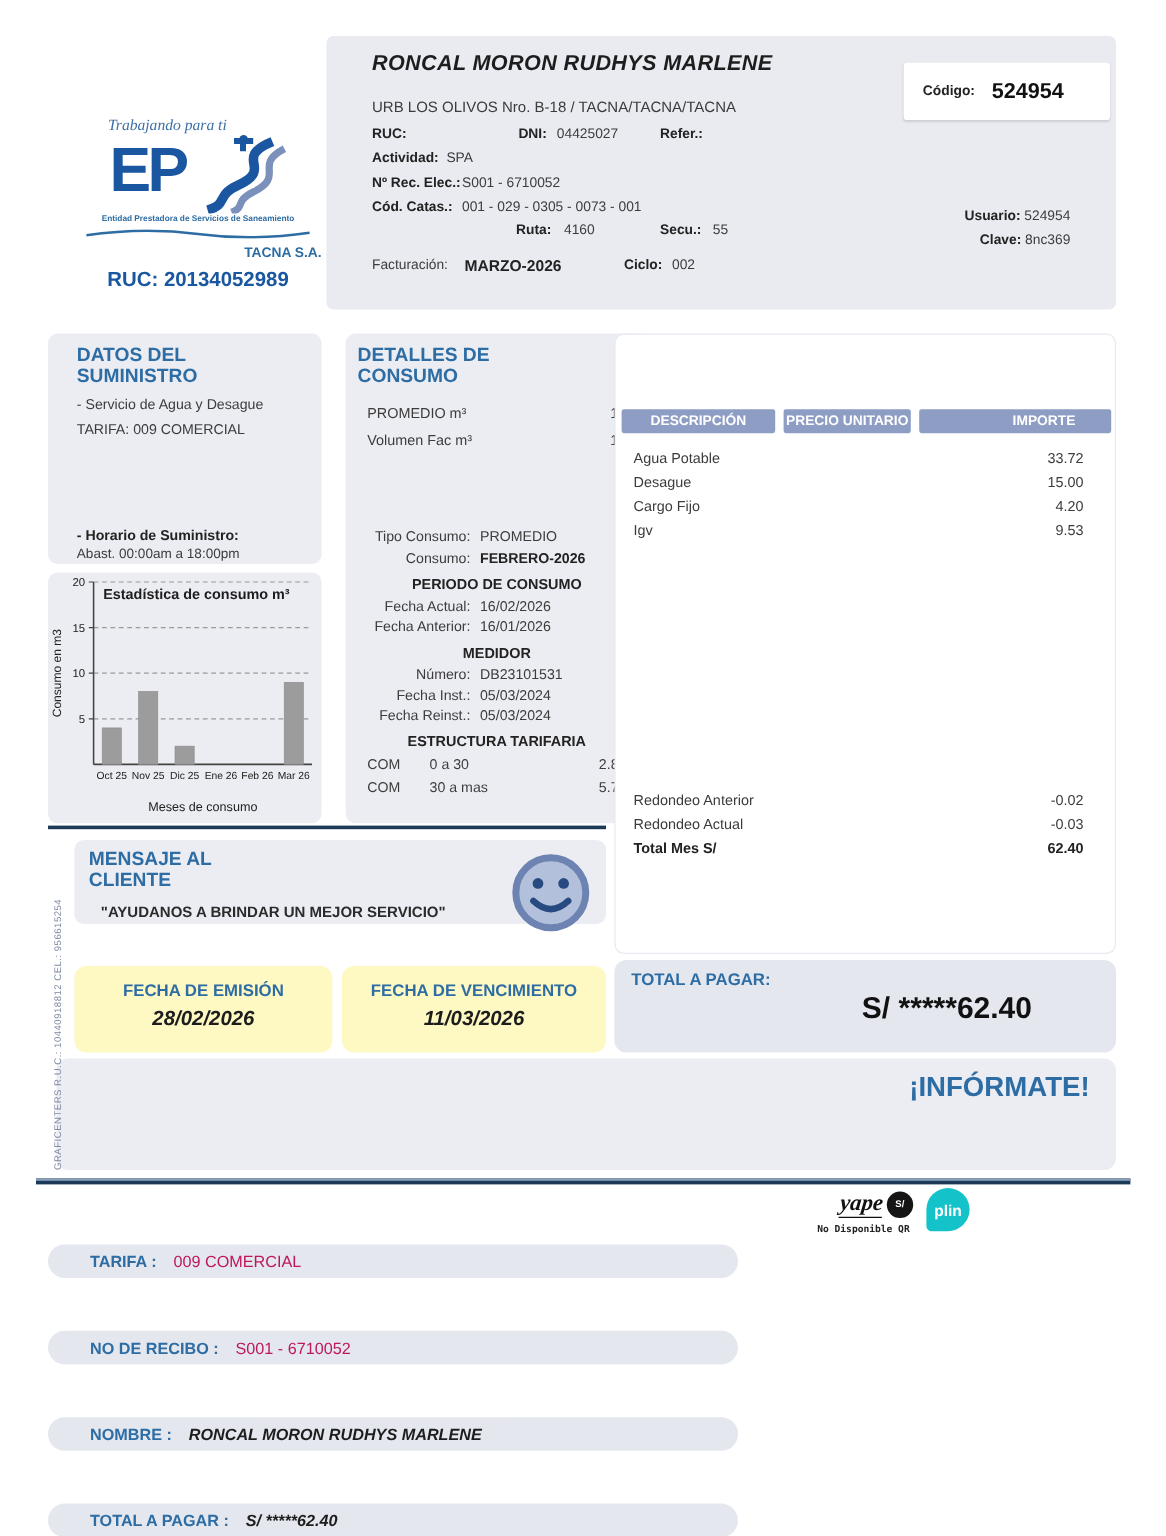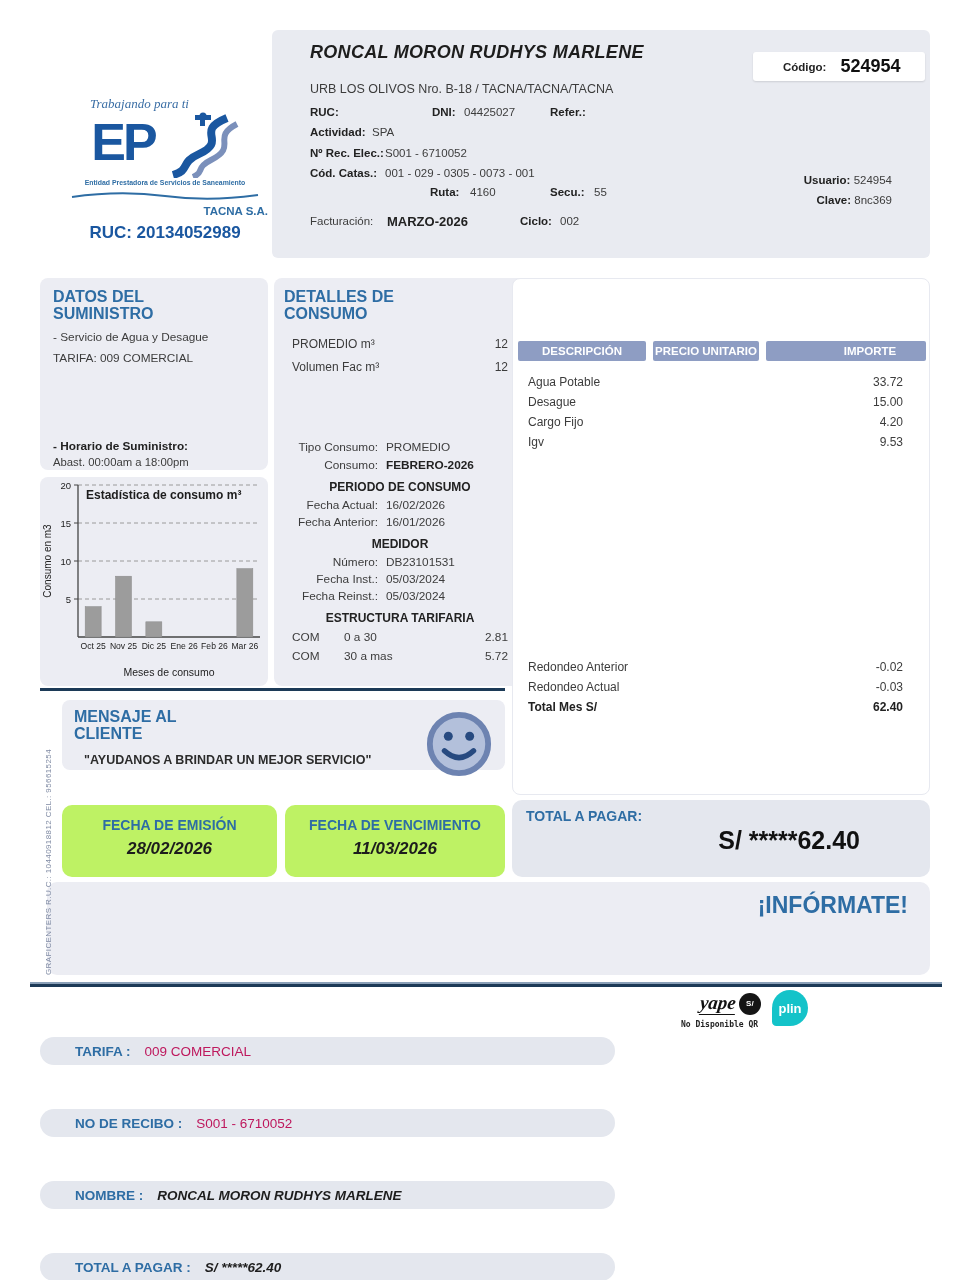--- a/index.html
+++ b/index.html
@@ -6,47 +6,47 @@
   .page{position:relative;width:972px;height:1280px;background:#ffffff;overflow:hidden;
         font-family:"Liberation Sans", sans-serif;color:#333;}
   [data-name]{box-sizing:border-box;}
 
   
   .hdr-box{position:absolute;left:272px;top:30px;width:658px;height:228px;background:#e9ebf1;border-radius:6px;}
   .hdr-name{position:absolute;left:38px;top:12px;font-size:18px;font-weight:bold;font-style:italic;color:#1d1d1d;letter-spacing:0.3px;}
   .hdr-addr{position:absolute;left:38px;top:52px;font-size:12.5px;color:#3c3c3c;}
   .hl{font-weight:bold;color:#222;font-size:11.5px;}
   .hv{color:#3c3c3c;font-size:11.5px;}
-  .codigo-box{position:absolute;left:481px;top:22px;width:172px;height:29px;background:#fff;border-radius:3px;
-              display:flex;align-items:center;gap:14px;padding-left:30px;box-shadow:0 1px 2px rgba(0,0,0,.12);}
+  .codigo-box{position:absolute;left:481px;top:22px;width:172px;height:48px;background:#fff;border-radius:3px;
+              display:flex;align-items:center;gap:14px;padding-left:16px;box-shadow:0 1px 2px rgba(0,0,0,.12);}
   .codigo-label{font-size:11.5px;font-weight:bold;color:#222;}
   .codigo-value{font-size:18px;font-weight:bold;color:#111;}
   .usr-line{position:absolute;right:38px;font-size:11.5px;color:#3c3c3c;text-align:right;}
 
   
   .logo{position:absolute;left:62px;top:96px;width:206px;text-align:center;}
   .logo-tagline{font-family:"Liberation Serif", serif;font-style:italic;color:#3a6ea5;font-size:13px;text-align:left;margin-left:28px;}
   .logo-main{display:flex;align-items:flex-start;justify-content:center;height:66px;}
   .logo-ep{font-size:52px;font-weight:bold;color:#1a57a0;letter-spacing:-3px;line-height:60px;}
   .logo-sub{font-size:6.9px;font-weight:bold;color:#2e6da4;margin-top:1px;}
   .logo-co{font-size:11.5px;font-weight:bold;color:#2e6da4;text-align:right;margin-top:1px;}
   .logo-ruc{font-size:17px;font-weight:bold;color:#1a57a0;margin-top:6px;}
 
   
   .box{background:#ecedf3;border-radius:8px;position:absolute;}
   .sec-title{color:#2e6da4;font-weight:bold;font-size:16px;line-height:1.08;}
-  .supply-box{left:40px;top:278px;width:228px;height:192px;padding:10px 13px;}
+  .supply-box{left:40px;top:278px;width:228px;height:192px;padding:10px 24px;}
   .supply-line{font-size:11.8px;color:#3c3c3c;margin-top:7px;}
   .supply-horario-label{font-size:11.8px;font-weight:bold;color:#222;margin-top:74px;}
   .supply-horario-val{font-size:11.3px;color:#3c3c3c;margin-top:3px;}
 
   .chart-box{left:40px;top:477px;width:228px;height:209px;}
   .navy-underline{position:absolute;left:40px;top:688px;width:465px;height:3px;background:#1c3a57;}
 
-  .cons-box{left:274px;top:278px;width:252px;height:408px;padding:10px 10px;}
+  .cons-box{left:288px;top:278px;width:252px;height:408px;padding:10px 10px;}
   .cons-row{display:flex;justify-content:space-between;font-size:12px;color:#3c3c3c;padding:0 8px;margin-top:9px;}
   .cons-pair{display:flex;font-size:11.8px;color:#3c3c3c;}
   .cons-pair .lbl{width:102px;text-align:right;padding-right:8px;white-space:nowrap;}
   .cons-pair .val{white-space:nowrap;}
   .cons-center{font-size:12px;font-weight:bold;color:#222;text-align:center;margin-top:8px;}
   .tarifa-row{display:flex;font-size:11.8px;color:#3c3c3c;padding:0 8px;margin-top:5px;}
   .tarifa-row .tcode{width:52px;}
   .tarifa-row .trange{flex:1;}
   .tarifa-row .tprice{width:42px;text-align:right;}
 
@@ -60,21 +60,21 @@
   .crow{display:flex;justify-content:space-between;padding:0 28px 0 15px;font-size:12px;color:#3c3c3c;height:20px;align-items:center;}
   .charges-adjust{position:absolute;left:0;top:378px;width:418px;}
   .crow.total{font-weight:bold;color:#222;}
 
   
   .msg-box{left:62px;top:700px;width:443px;height:70px;padding:8px 12px;}
   .msg-text{font-size:12.5px;font-weight:bold;color:#2b2b2b;margin-top:10px;margin-left:10px;}
   .smiley{position:absolute;right:12px;top:10px;}
 
   
-  .date-box{position:absolute;background:#bef264;border-radius:10px;text-align:center;}
+  .date-box{position:absolute;background:#fef9c3;border-radius:10px;text-align:center;}
   .date-label{color:#2e6da4;font-weight:bold;font-size:14px;margin-top:12px;}
   .date-value{font-size:17px;font-weight:bold;font-style:italic;color:#1d1d1d;margin-top:6px;}
   .total-box{position:absolute;left:512px;top:800px;width:418px;height:77px;background:#e4e7ee;border-radius:10px;}
   .total-label{position:absolute;left:14px;top:8px;color:#2e6da4;font-weight:bold;font-size:14px;}
   .total-value{position:absolute;left:0;right:70px;top:26px;text-align:right;font-size:25px;font-weight:bold;color:#111;}
   .informate-box{position:absolute;left:47px;top:882px;width:883px;height:93px;background:#ecedf3;border-radius:10px;}
   .informate-text{position:absolute;right:22px;top:10px;color:#2e6da4;font-weight:bold;font-size:23px;}
 
   .print-credit{position:absolute;left:44px;top:975px;transform-origin:0 0;transform:rotate(-90deg);
                 font-size:8px;color:#7f8aa3;white-space:nowrap;letter-spacing:0.4px;}

